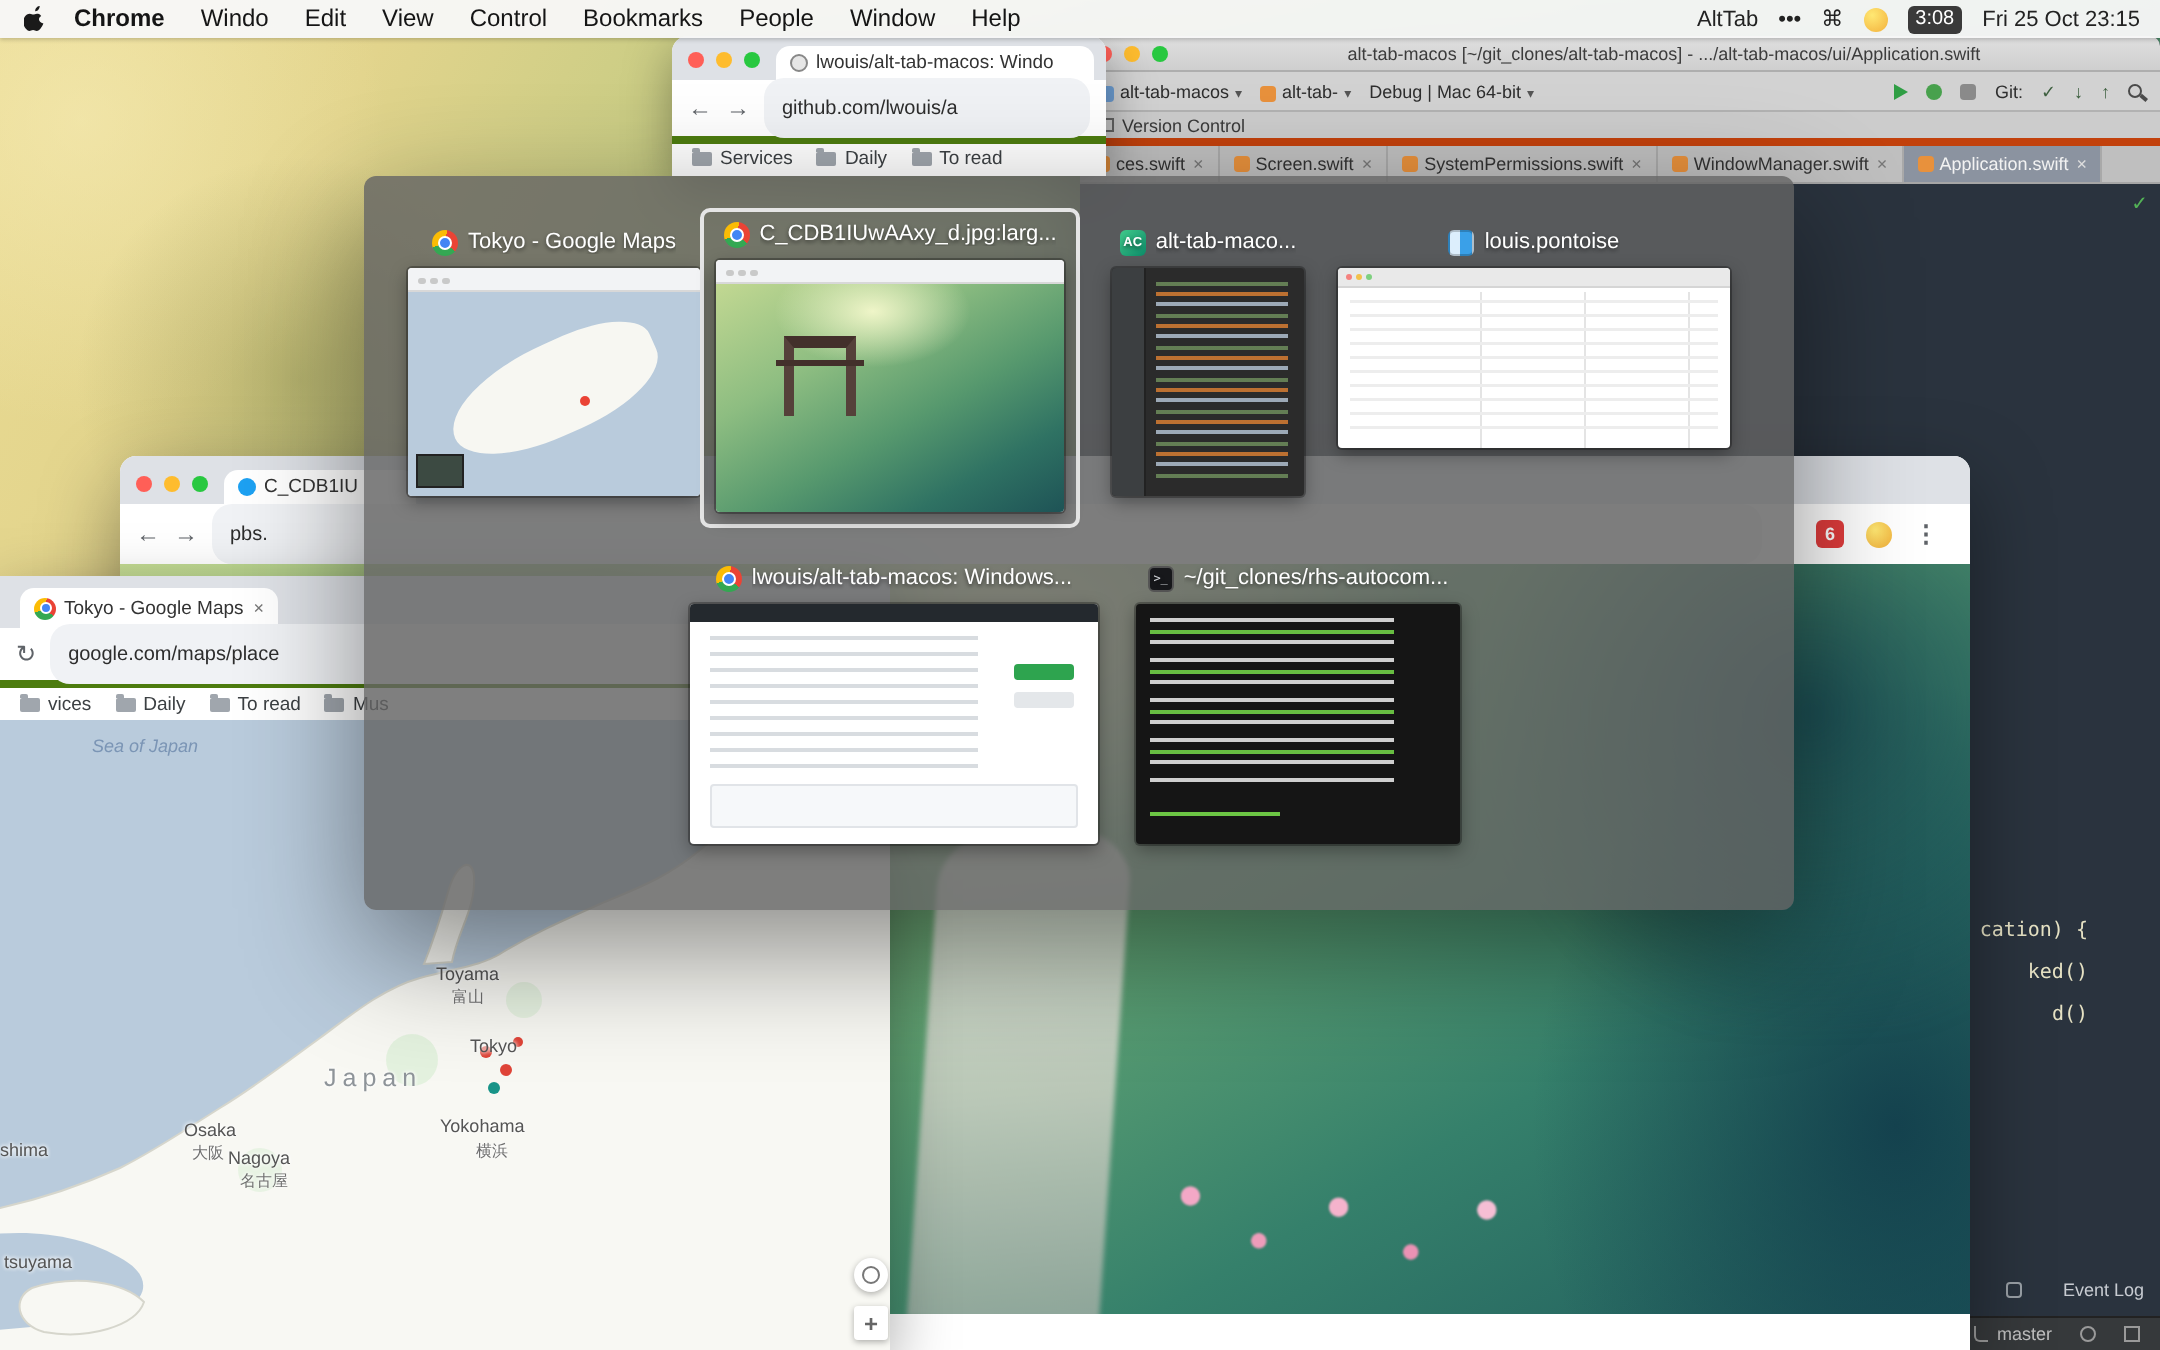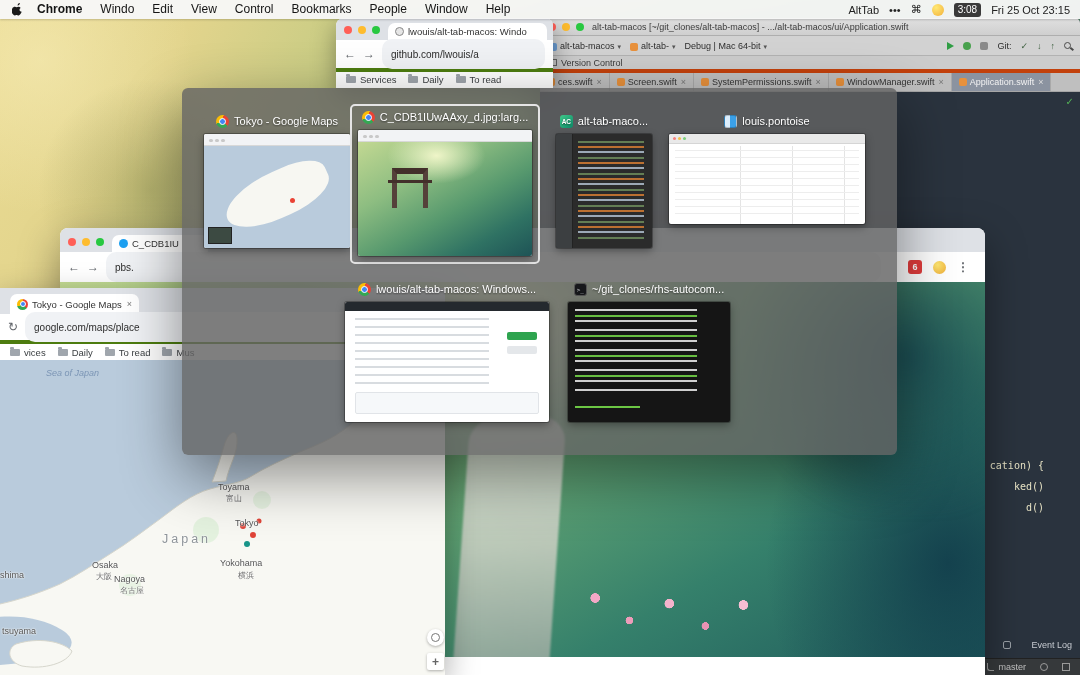--- a/index.html
+++ b/index.html
@@ -25,21 +25,21 @@
 
 
 .tl{display:inline-flex;gap:6px;align-items:center}
 .tl i{width:9px;height:9px;border-radius:50%;display:inline-block}
 .tl .r{background:#ff5f57}.tl .y{background:#febc2e}.tl .g{background:#28c840}
 
 
 .appcode{left:540px;top:18px;width:540px;height:657px;z-index:2;background:#2a333e;border-radius:5px 5px 0 0;box-shadow:0 12px 34px rgba(0,0,0,.4)}
 .ac-title{height:18px;background:linear-gradient(#e0e0e0,#cfcfcf);border-radius:5px 5px 0 0;display:flex;align-items:center;gap:8px;padding:0 8px;border-bottom:1px solid #aeaeae}
 .ac-title .tl i{width:8px;height:8px}
-.ac-title .t{flex:1;font-size:9px;color:#3c3c3c;text-align:left;white-space:nowrap;overflow:hidden;text-overflow:ellipsis}
+.ac-title .t{flex:1;font-size:9px;color:#3c3c3c;text-align:center;white-space:nowrap;overflow:hidden;text-overflow:ellipsis}
 .ac-toolbar{height:20px;background:#d2d2d2;display:flex;align-items:center;gap:9px;padding:0 9px;font-size:9px;color:#2e2e2e;border-bottom:1px solid #b2b2b2}
 .tb-group{display:inline-flex;align-items:flex-end;gap:3px;white-space:nowrap}
 .caret{font-size:7px;color:#555}
 .proj-ico{width:8px;height:8px;background:#6e9fd4;border-radius:2px;display:inline-block}
 .file-ico{width:8px;height:8px;background:#e8913c;border-radius:2px;display:inline-block;flex:0 0 auto}
 .spacer{flex:1}
 .play{width:0;height:0;border-left:7px solid #2f9e44;border-top:4px solid transparent;border-bottom:4px solid transparent;display:inline-block}
 .bug{width:8px;height:8px;border-radius:50%;background:#48a14d;display:inline-block}
 .gicon{width:8px;height:8px;background:#8a8a8a;border-radius:2px;display:inline-block}
 .gitop{color:#3d5f3f;font-size:9px}

